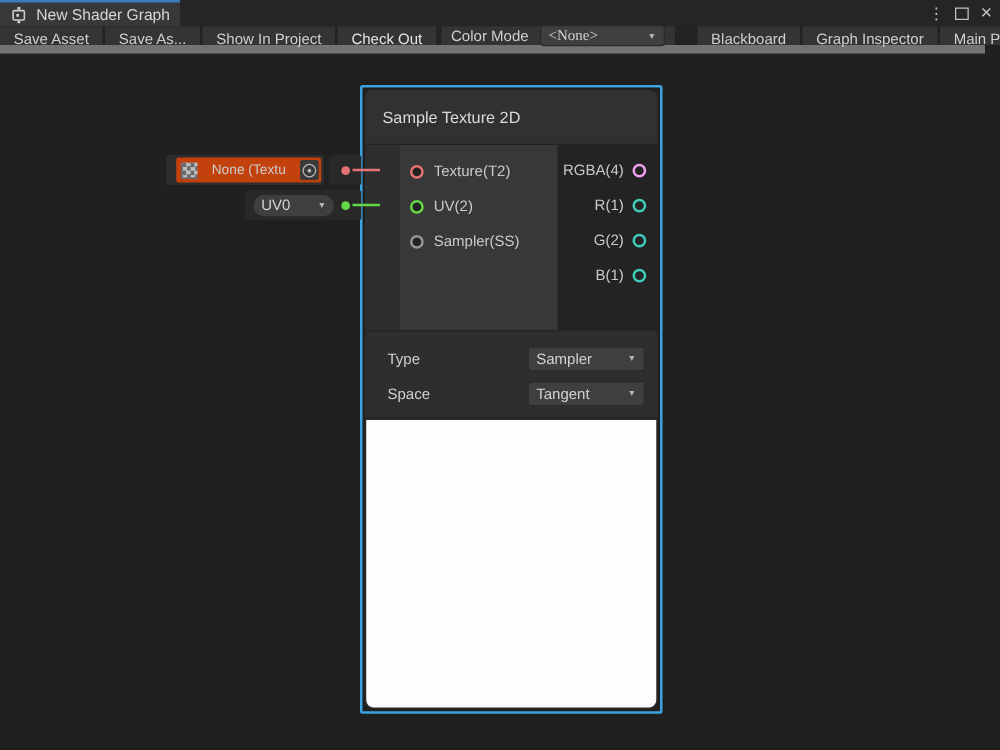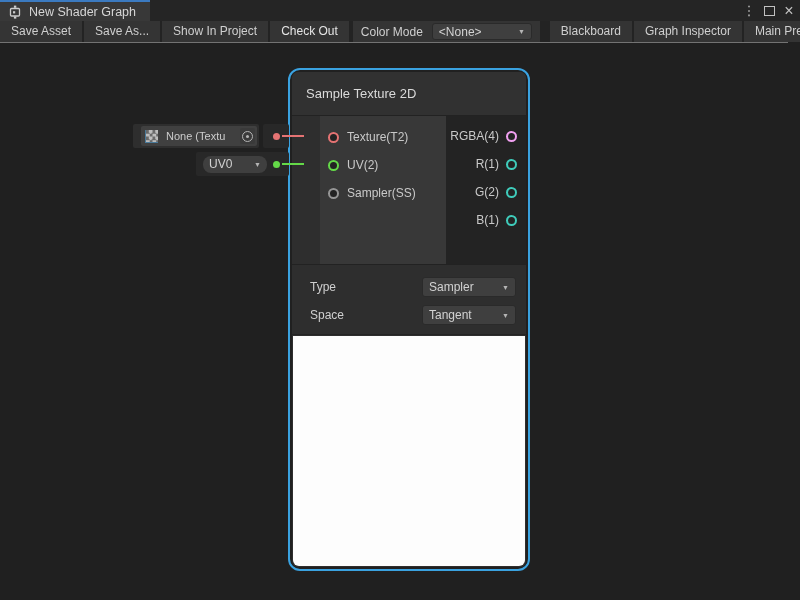--- a/index.html
+++ b/index.html
@@ -3,46 +3,46 @@
 <meta charset="utf-8">
 <style>
   html,body{margin:0;padding:0;background:#111;}
   #app{position:relative;width:800px;height:600px;overflow:hidden;
        font-family:"Liberation Sans", sans-serif;background:#202020;
        -webkit-font-smoothing:antialiased;}
   
   .titlebar{position:absolute;left:0;top:0;width:800px;height:21px;background:#252525;}
   .doc-tab{position:absolute;left:0;top:0;height:19px;background:#383838;
            border-top:2px solid #3b7ac0;display:flex;align-items:center;
-           padding:0 14px 0 8px;gap:7px;}
+           padding:0 8px 0 8px;gap:7px;}
   .doc-tab .tab-title{font-size:12.5px;color:#d6d6d6;white-space:nowrap;}
   .win-controls{position:absolute;right:4px;top:0;height:21px;display:flex;
                 align-items:center;gap:6px;}
   .win-glyph{color:#c2c2c2;font-size:13px;line-height:21px;width:14px;text-align:center;cursor:default;}
   .win-glyph.close{font-size:16px;}
   .max-box{width:9px;height:8px;border:1.5px solid #c2c2c2;display:inline-block;}
   .max-wrap{width:14px;height:21px;display:flex;align-items:center;justify-content:center;}
   
   .toolbar{position:absolute;left:0;top:21px;width:788px;height:22px;background:#232323;
-           display:flex;align-items:stretch;gap:2px;border-bottom:1px solid #737373;box-sizing:border-box;}
+           display:flex;align-items:stretch;gap:2px;border-bottom:7px solid #737373;box-sizing:border-box;}
   .tb-btn{background:#343434;color:#cfcfcf;font-size:12px;line-height:21px;
           padding:0 11px;white-space:nowrap;}
   .tb-btn.disabled{color:#e5e5e5;}
   .tb-spacer{flex:1;}
-  .colormode{background:#343434;display:flex;align-items:center;padding:0 8px;gap:9px;margin-right:8px;}
+  .colormode{background:#343434;display:flex;align-items:center;padding:0 8px;gap:9px;margin-right:16px;}
   .colormode .cm-label{font-size:12px;color:#cfcfcf;white-space:nowrap;}
   .dd{background:#3f3f3f;border:1px solid #2a2a2a;border-radius:3px;height:15px;
       display:flex;align-items:center;padding:0 6px;font-size:12px;color:#d2d2d2;}
   .dd .arrow{margin-left:auto;font-size:7px;color:#b5b5b5;padding-left:8px;}
-  .cm-dd{width:86px;}
+  .cm-dd{width:86px;font-family:Liberation Serif, serif;}
   
   .canvas{position:absolute;left:0;top:43px;width:800px;height:557px;background:#202020;}
   
   .node-outline{position:absolute;left:288px;top:25px;width:234px;height:495px;
-                border:2px solid #3aa2e0;border-radius:12px;padding:2px;z-index:2;}
+                border:2px solid #3aa2e0;border-radius:2px;padding:2px;z-index:2;}
   .node{width:100%;height:100%;background:#2e2e2e;border-radius:6px;overflow:hidden;
         display:flex;flex-direction:column;}
   .node-header{height:43px;flex:none;background:#313131;border-bottom:1px solid #222;
                display:flex;align-items:center;padding-left:14px;font-size:13px;color:#dadada;}
   .node-ports{height:148px;flex:none;display:flex;border-bottom:1px solid #222;}
   .ports-in{width:126px;background:#383838;padding-top:7px;box-sizing:border-box;margin-left:28px;}
   .ports-out{flex:1;background:#232323;padding-top:6px;box-sizing:border-box;}
   .port-row{height:28px;display:flex;align-items:center;font-size:12px;color:#c9c9c9;}
   .port-row.in{padding-left:8px;}
   .port-row.out{justify-content:flex-end;padding-right:9px;}
@@ -54,22 +54,22 @@
   .c-teal{border-color:#3fccbb;}
   .node-controls{height:70px;flex:none;background:#2e2e2e;border-bottom:1px solid #242424;
                  padding-top:8px;box-sizing:border-box;}
   .ctrl-row{height:28px;display:flex;align-items:center;padding:0 10px 0 18px;
             font-size:12px;color:#d0d0d0;}
   .ctrl-dd{margin-left:auto;width:80px;height:18px;}
   .node-preview{flex:1;background:#fdfdfd;border-radius:0 0 6px 6px;margin:1px 1px 1px 1px;}
   
   .tex-widget{position:absolute;left:133px;top:81px;width:126px;height:24px;background:#2e2e2e;
               border-radius:2px;display:flex;align-items:center;padding:0 2px 0 8px;box-sizing:border-box;z-index:3;}
-  .obj-field{flex:1;height:20px;background:#404040;border-radius:2px;display:flex;
-             align-items:center;padding:0 2px 0 4px;gap:8px;overflow:hidden;}
+  .obj-field{flex:1;height:20px;background:#c2410c;border-radius:2px;display:flex;
+             align-items:center;padding:0 2px 0 4px;gap:3px;overflow:hidden;text-align:center;}
   .tex-icon{width:13px;height:13px;flex:none;border-left:1px solid #4a7a9a;border-bottom:1px solid #4a7a9a;
             background:repeating-conic-gradient(#bdbdbd 0% 25%, #6a6a6a 0% 50%);
             background-size:6.5px 6.5px;box-sizing:border-box;}
   .obj-text{font-size:11px;color:#cccccc;white-space:nowrap;overflow:hidden;flex:1;}
   .picker{width:15px;height:16px;flex:none;background:#3a3a3a;border-radius:2px;
           display:flex;align-items:center;justify-content:center;}
   .picker-circle{width:9px;height:9px;border:1px solid #b5b5b5;border-radius:50%;position:relative;}
   .picker-circle::after{content:"";position:absolute;left:3px;top:3px;width:3px;height:3px;
                         border-radius:50%;background:#b5b5b5;}
   .dotbox{position:absolute;left:263px;top:81px;width:26px;height:24px;background:#282828;

